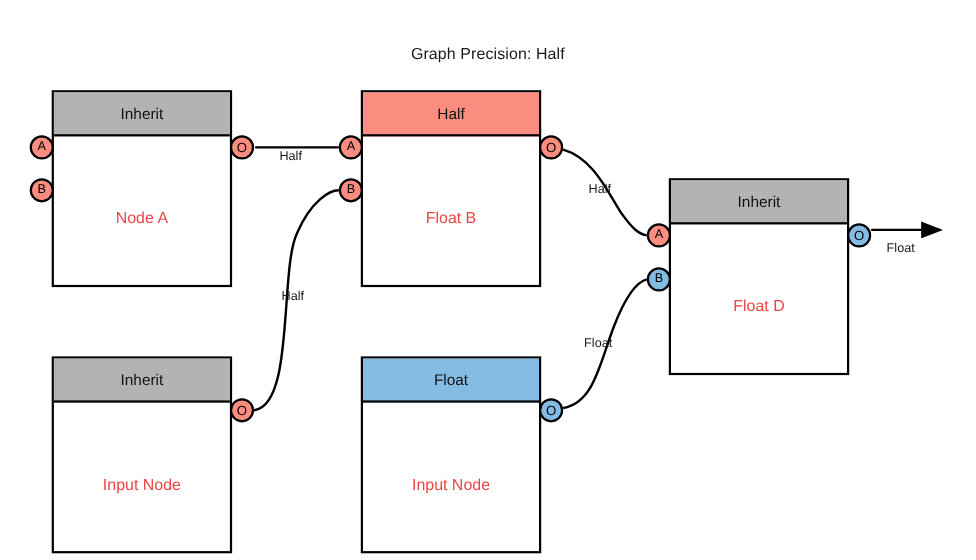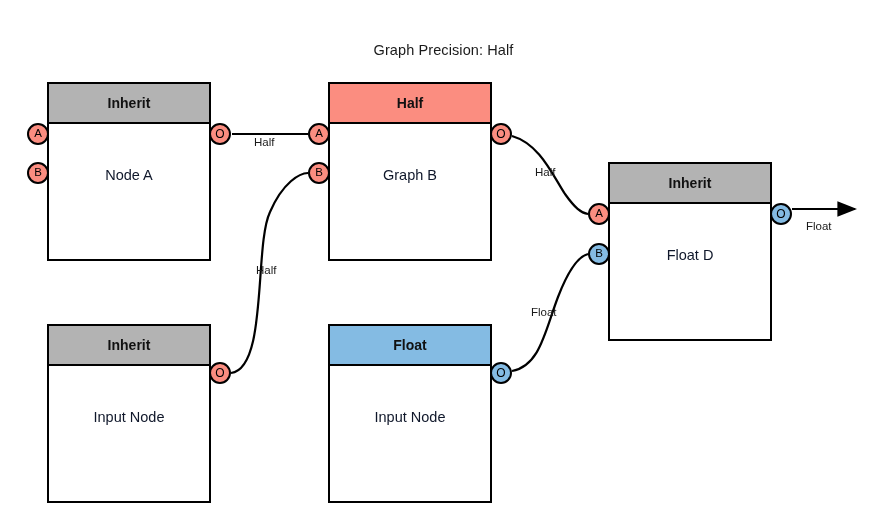--- a/index.html
+++ b/index.html
@@ -39,31 +39,31 @@
   }
   .node-header {
     box-sizing: border-box;
     height: 40px;
     border-bottom: 2px solid #000000;
     display: flex;
     align-items: center;
     justify-content: center;
     font-size: 14px;
     color: #111111;
-    font-weight: bold;
   }
   .node-body {
     display: flex;
     align-items: center;
     justify-content: center;
     font-size: 14.5px;
-    color: #0f172a;
+    color: #ef4444;
     height: calc(100% - 40px);
     padding-bottom: 34px;
     box-sizing: border-box;
+    margin-top: 24px;
   }
   .port {
     position: absolute;
     width: 22px;
     height: 22px;
     border-radius: 50%;
     border: 2px solid #000000;
     box-sizing: border-box;
     display: flex;
     align-items: center;
@@ -115,21 +115,21 @@
       </g>
   </svg>
 
   <div id="nodes-layer">
       <div class="node" style="left: 47px; top: 66px; width: 164px; height: 179px;">
         <div class="node-header" style="background: rgb(179, 179, 179);">Inherit</div>
         <div class="node-body">Node A</div>
       </div>
       <div class="node" style="left: 328px; top: 66px; width: 164px; height: 179px;">
         <div class="node-header" style="background: rgb(251, 141, 128);">Half</div>
-        <div class="node-body">Graph B</div>
+        <div class="node-body">Float B</div>
       </div>
       <div class="node" style="left: 608px; top: 146px; width: 164px; height: 179px;">
         <div class="node-header" style="background: rgb(179, 179, 179);">Inherit</div>
         <div class="node-body">Float D</div>
       </div>
       <div class="node" style="left: 47px; top: 308px; width: 164px; height: 179px;">
         <div class="node-header" style="background: rgb(179, 179, 179);">Inherit</div>
         <div class="node-body">Input Node</div>
       </div>
       <div class="node" style="left: 328px; top: 308px; width: 164px; height: 179px;">

